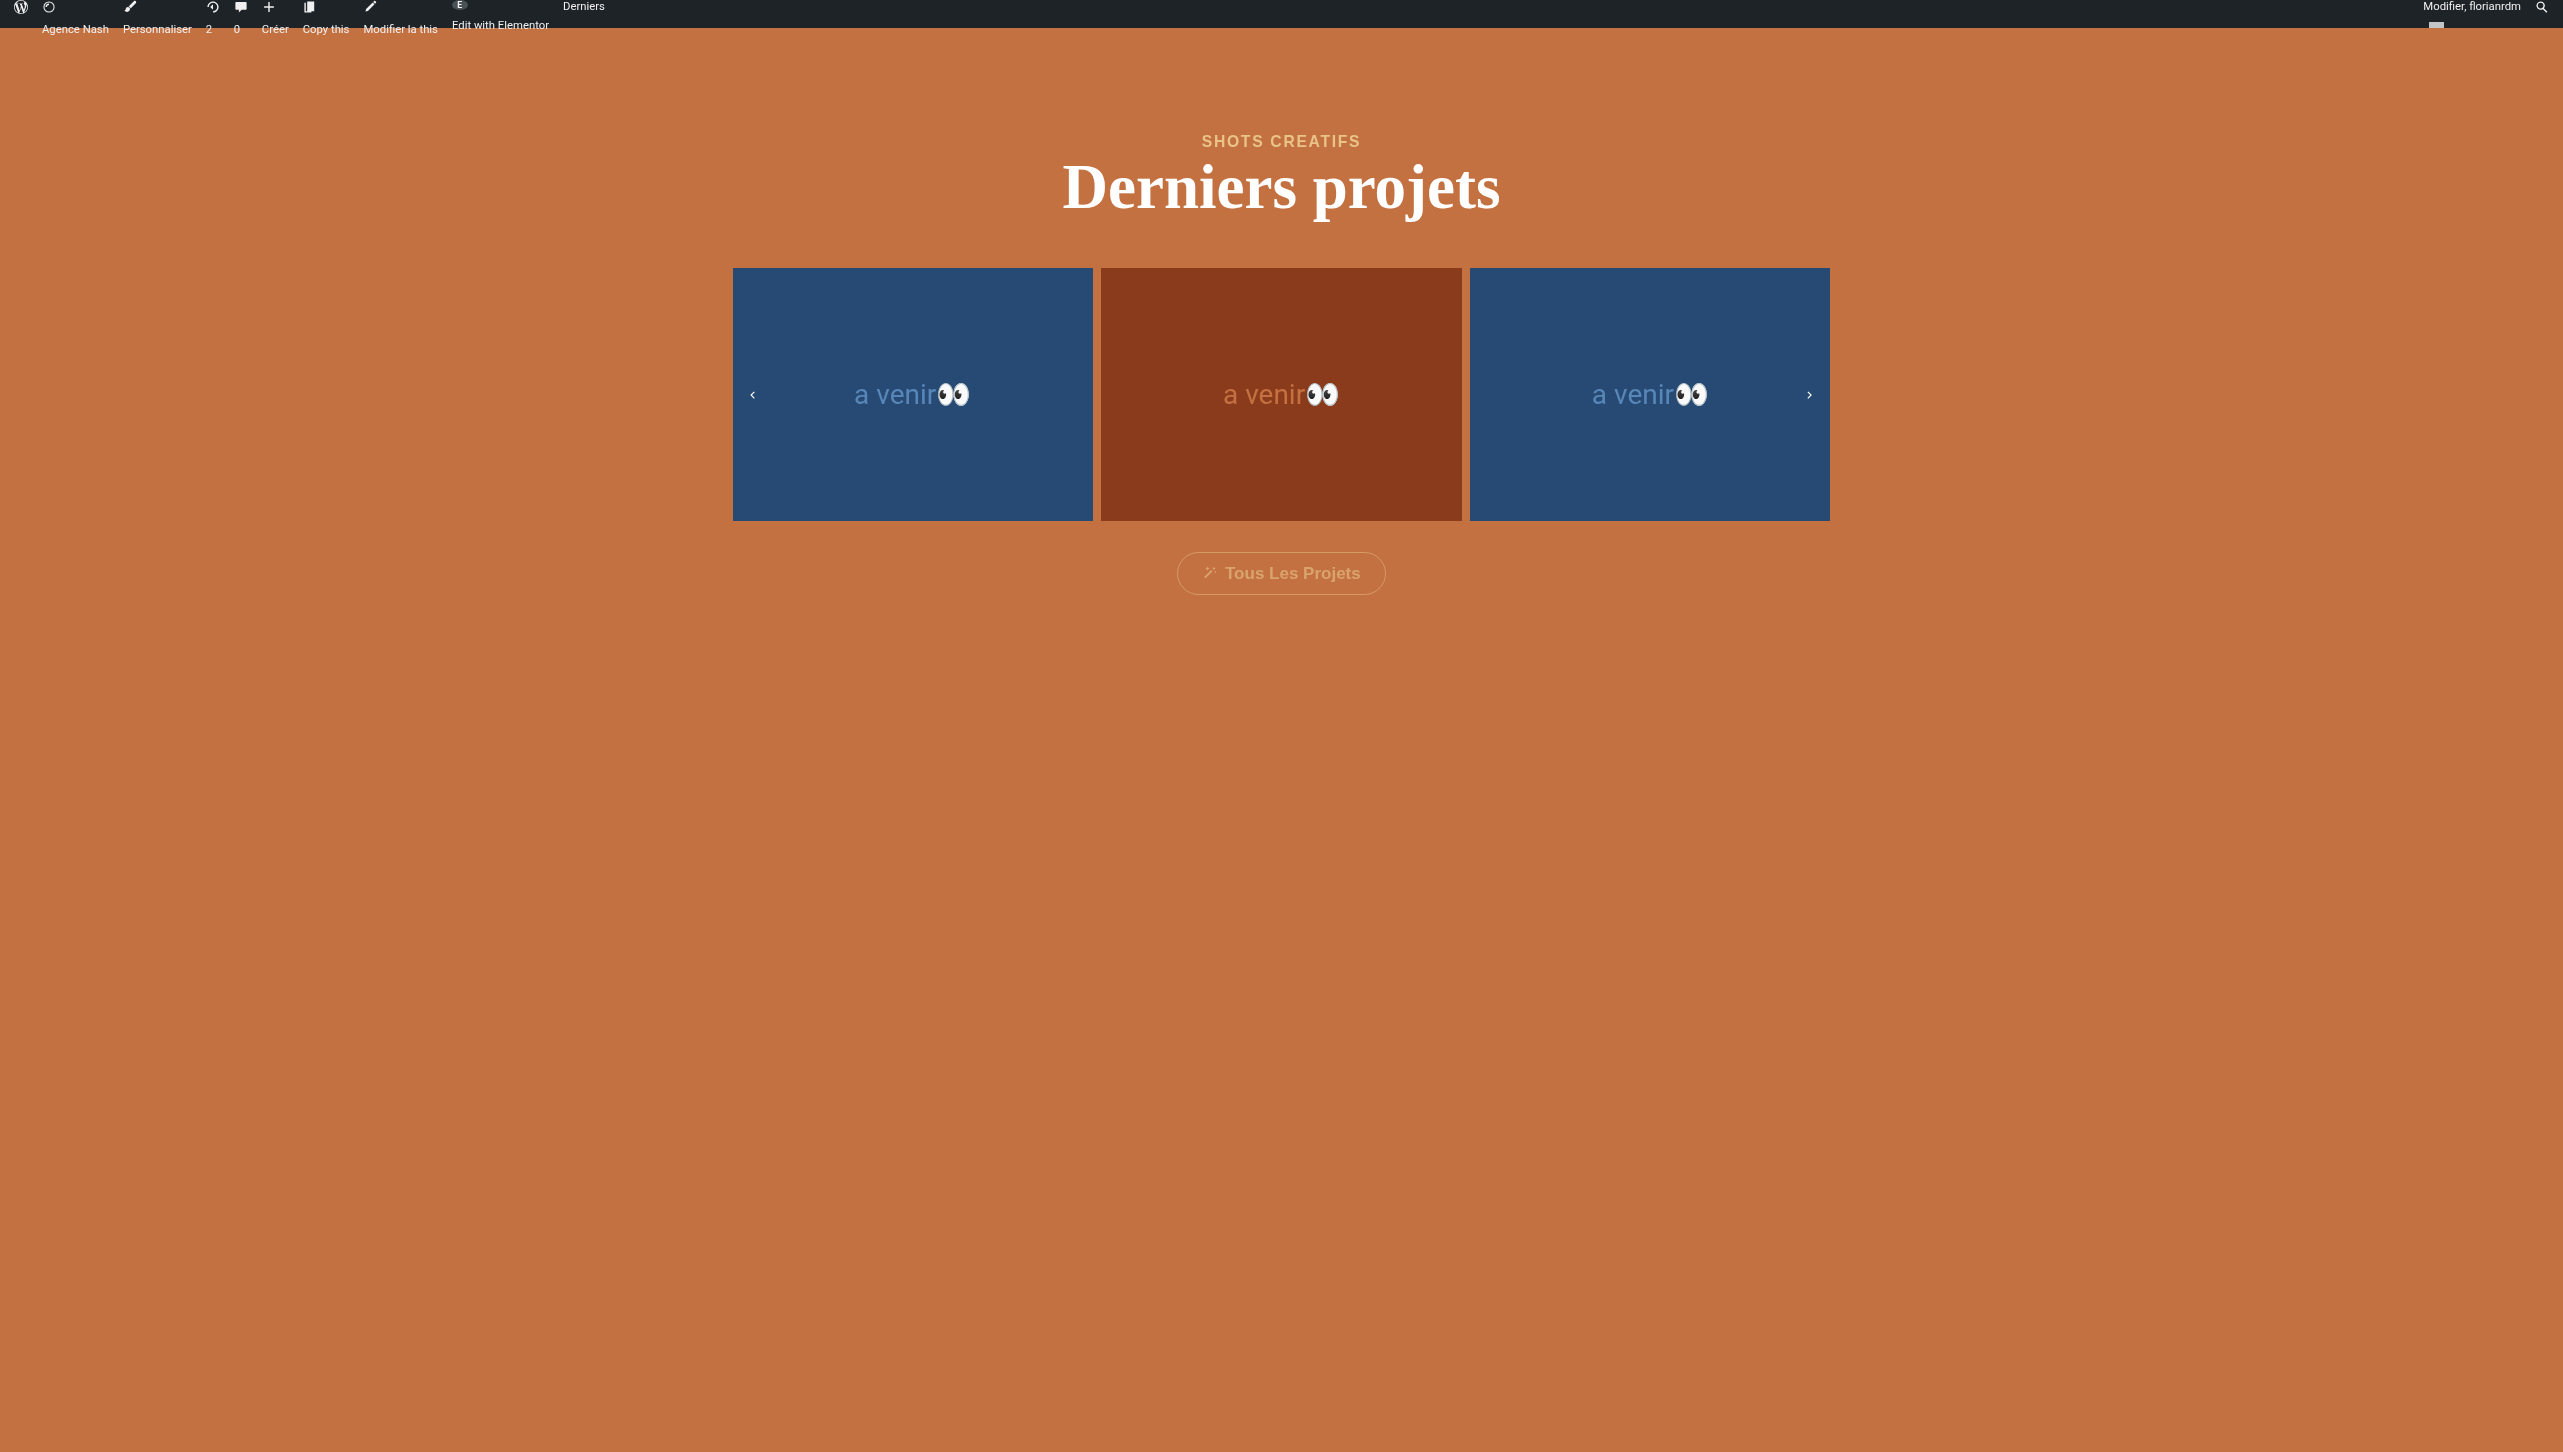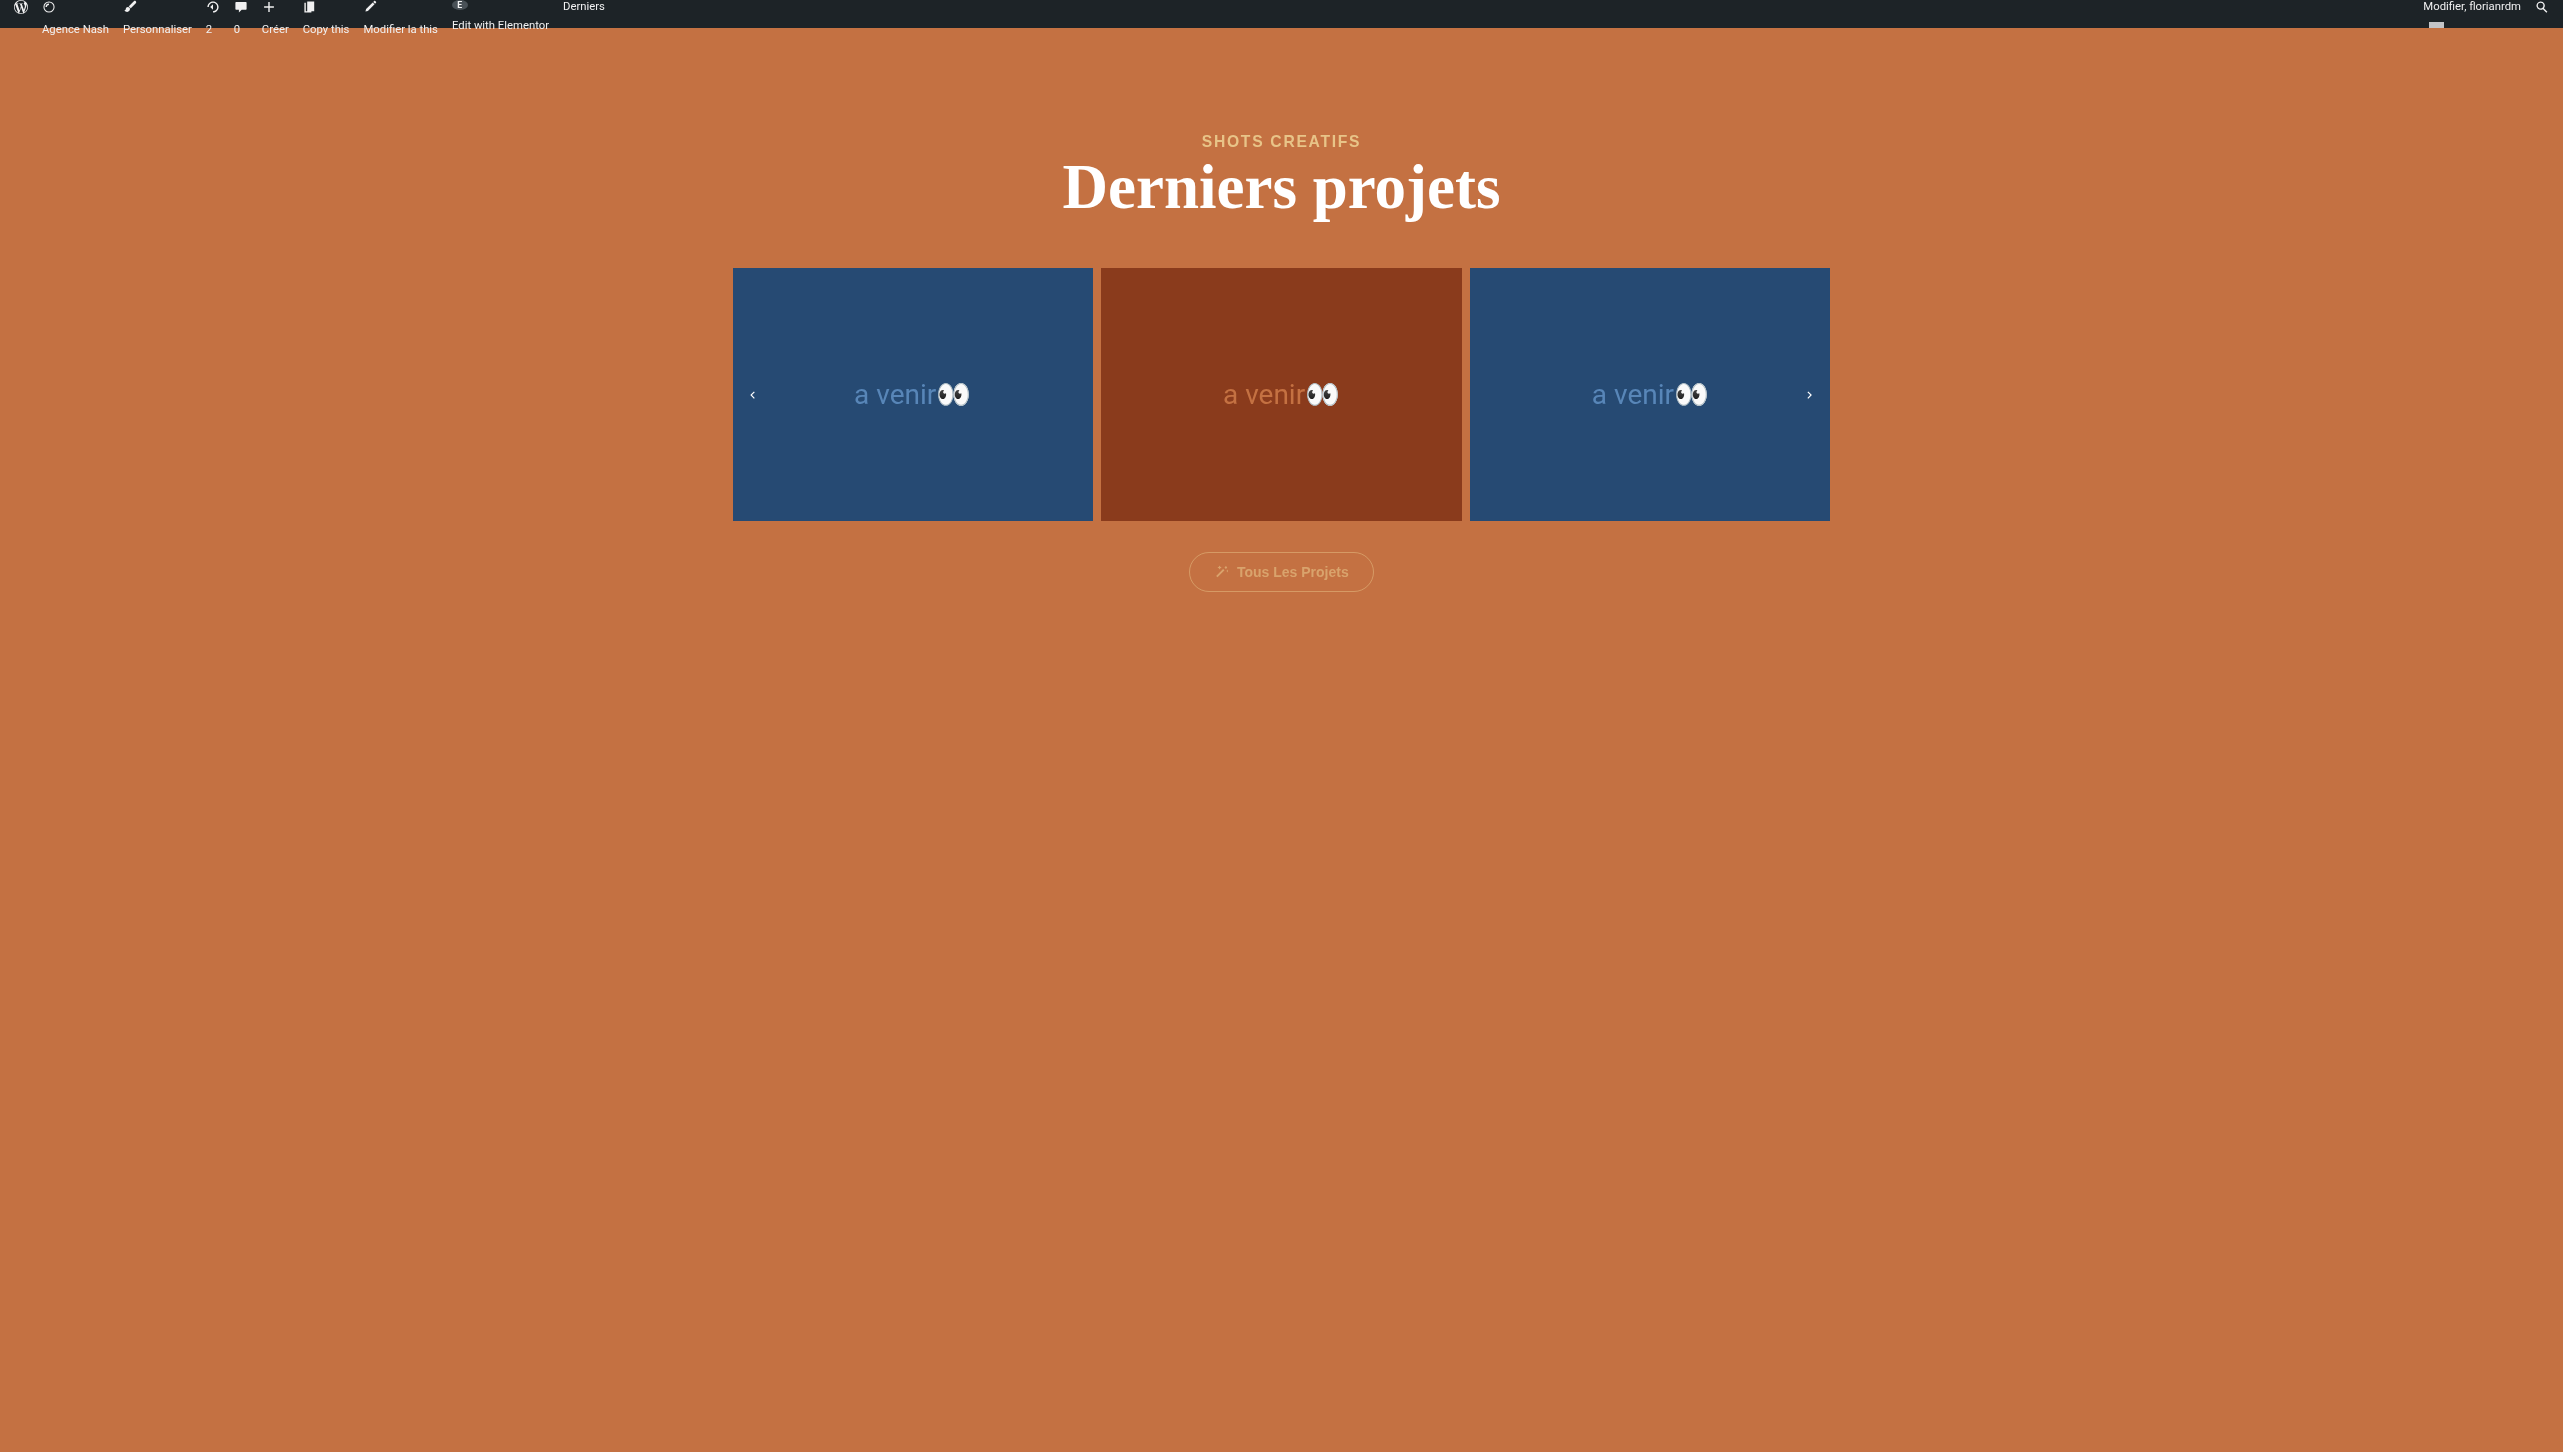--- a/index.html
+++ b/index.html
@@ -159,25 +159,25 @@
     }
     
     
     .cta-button {
       margin-top: 31px;
       padding: 10.5px 24.4px;
       border: 0.9px solid rgba(232, 196, 136, 0.5);
       border-radius: 26px;
       background: transparent;
       color: rgba(232, 196, 136, 0.6);
-      font-size: 14px;
+      font-size: 17px;
       font-weight: 600;
       cursor: pointer;
       display: flex;
-      align-items: center;
+      align-items: flex-end;
       gap: 8.7px;
       font-family: Arial, sans-serif;
     }
     
     .wand-icon {
       width: 14px;
       height: 14px;
     }
   </style>
 </head>

